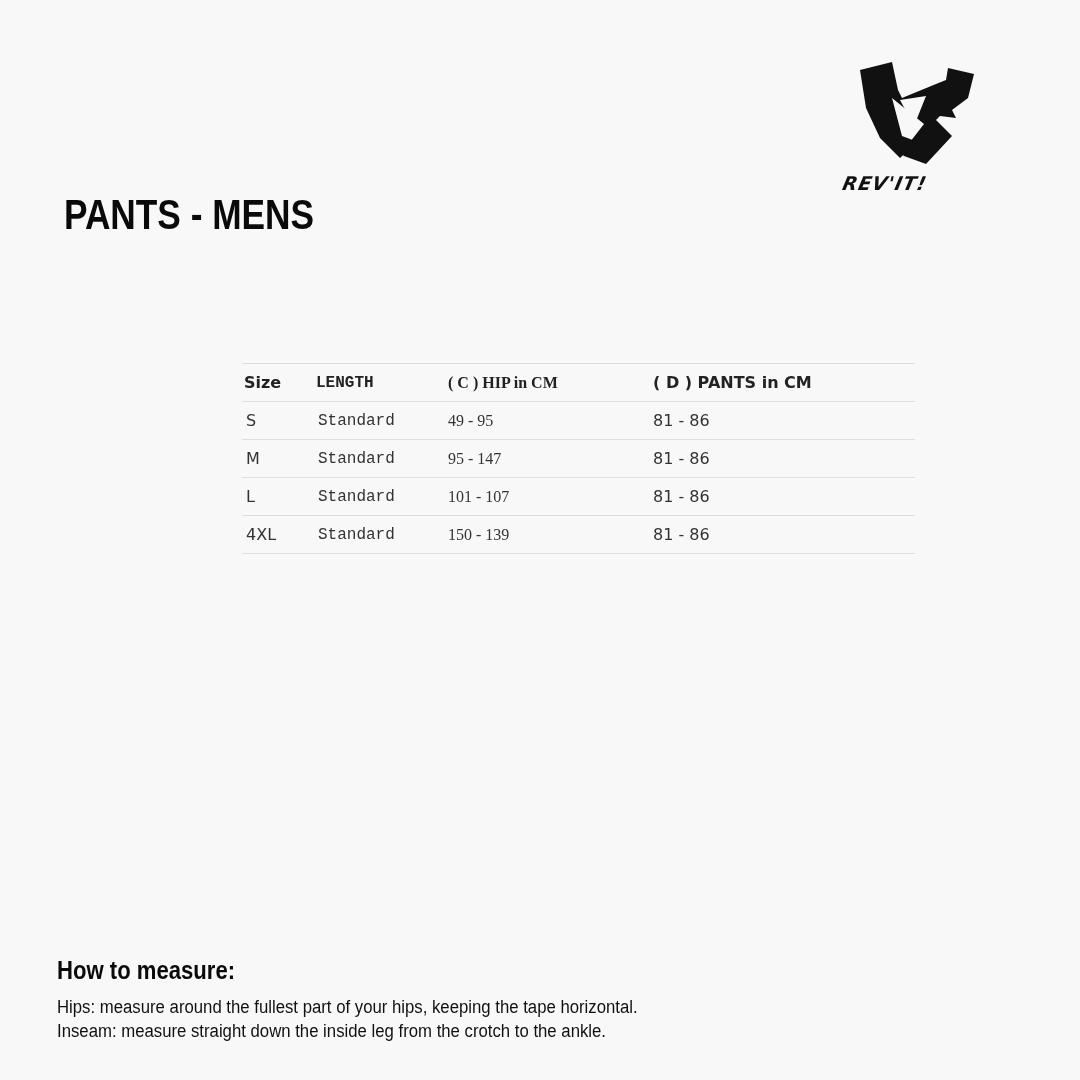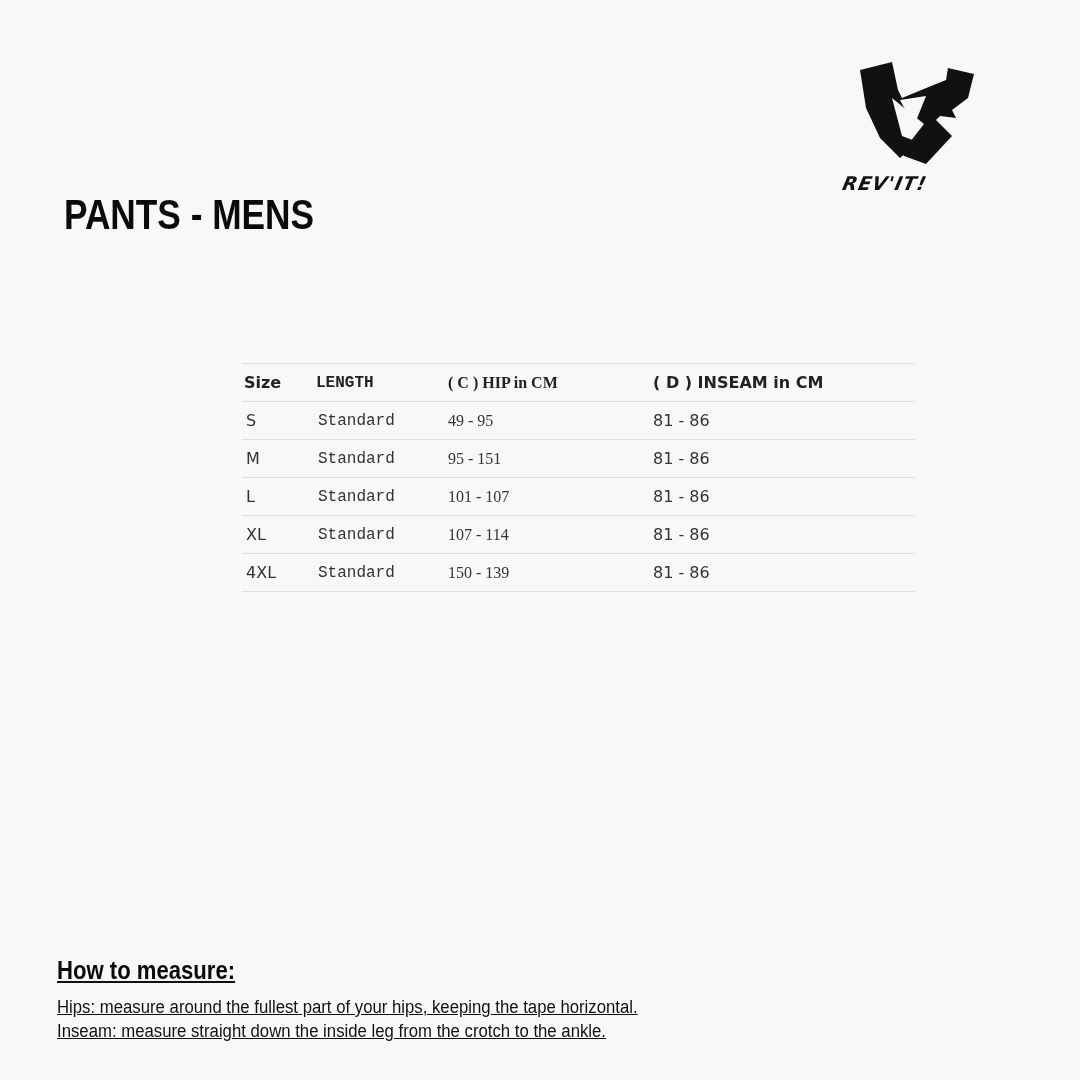--- a/index.html
+++ b/index.html
@@ -24,21 +24,21 @@
   table { border-collapse: collapse; width: 673px; font-family: "DejaVu Sans", sans-serif; font-size: 16px; color: #333; }
   th, td { text-align: left; padding: 0; height: 37px; border-top: 1.5px solid #dedede; }
   tr:last-child td { border-bottom: 1.5px solid #dedede; }
   th { font-weight: bold; color: #222; height: 37px; }
   th.c0, td.c0 { width: 70px; padding-left: 2px; }
   th.c1, td.c1 { width: 130px; font-family: Liberation Mono, monospace; }
   th.c2, td.c2 { width: 205px; font-family: Liberation Serif, serif; }
   td { font-size: 16px; }
   td.c0 { padding-left: 4px; }
   td.c1 { padding-left: 2px; }
-  .measure { position: absolute; left: 57px; top: 955px; text-decoration: underline; }
+  .measure { position: absolute; left: 57px; top: 955px; }
   .measure h2 {
     margin: 0; font-family: "Liberation Sans", sans-serif; font-weight: bold; font-size: 26px;
     transform: scaleX(0.85); transform-origin: left top; color: #0a0a0a; white-space: nowrap;
   }
   .measure p {
     margin: 0; font-family: "Liberation Sans", sans-serif; font-size: 18px; color: #111;
     transform: scaleX(0.93); transform-origin: left top; white-space: nowrap; line-height: 24px;
   }
   .measure .l1 { margin-top: 9px; }
 </style>
@@ -55,46 +55,40 @@
 
 <h1 class="title">PANTS - MENS</h1>
 
 <div class="table-wrap">
   <table>
     <thead>
       <tr>
         <th class="c0">Size</th>
         <th class="c1">LENGTH</th>
         <th class="c2">( C ) HIP in CM</th>
-        <th class="c3">( D ) INSEAM in CM</th>
+        <th class="c3">( D ) PANTS in CM</th>
       </tr>
     </thead>
     <tbody>
       <tr>
         <td class="c0">S</td>
         <td class="c1">Standard</td>
         <td class="c2">49 - 95</td>
         <td class="c3">81 - 86</td>
       </tr>
       <tr>
         <td class="c0">M</td>
         <td class="c1">Standard</td>
-        <td class="c2">95 - 151</td>
+        <td class="c2">95 - 147</td>
         <td class="c3">81 - 86</td>
       </tr>
       <tr>
         <td class="c0">L</td>
         <td class="c1">Standard</td>
         <td class="c2">101 - 107</td>
-        <td class="c3">81 - 86</td>
-      </tr>
-      <tr>
-        <td class="c0">XL</td>
-        <td class="c1">Standard</td>
-        <td class="c2">107 - 114</td>
         <td class="c3">81 - 86</td>
       </tr>
       <tr>
         <td class="c0">4XL</td>
         <td class="c1">Standard</td>
         <td class="c2">150 - 139</td>
         <td class="c3">81 - 86</td>
       </tr>
     </tbody>
   </table>

